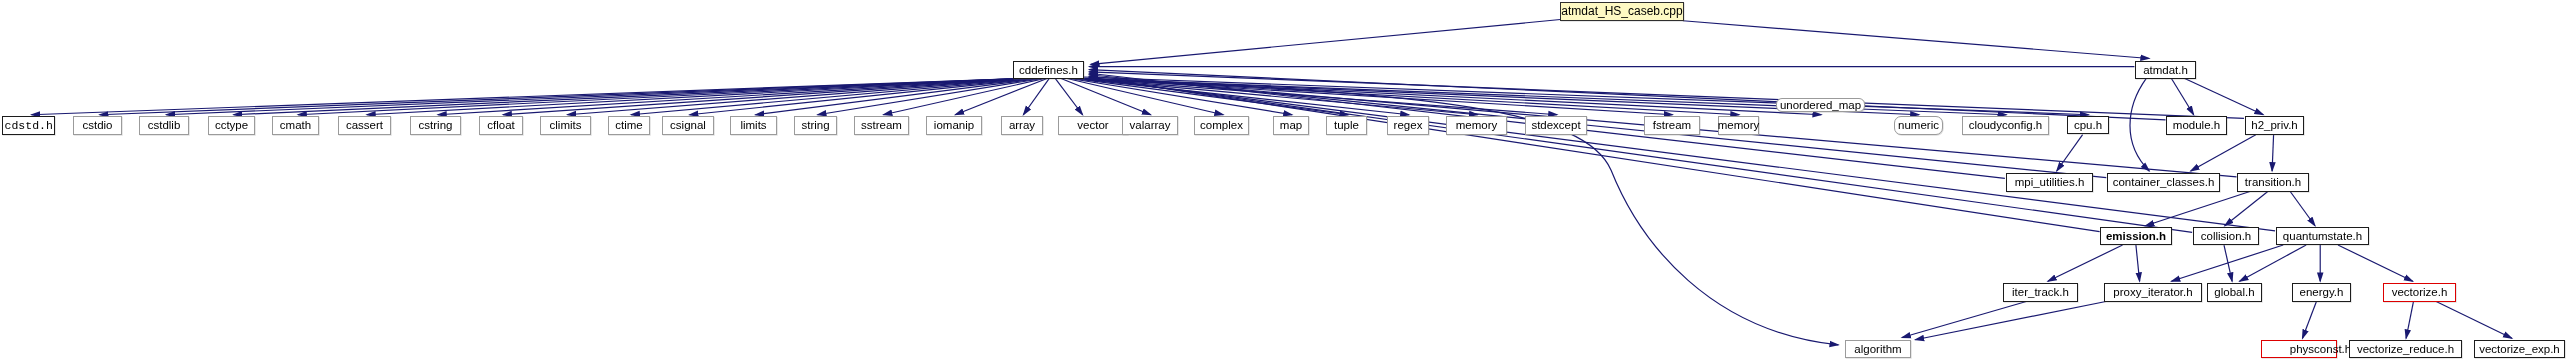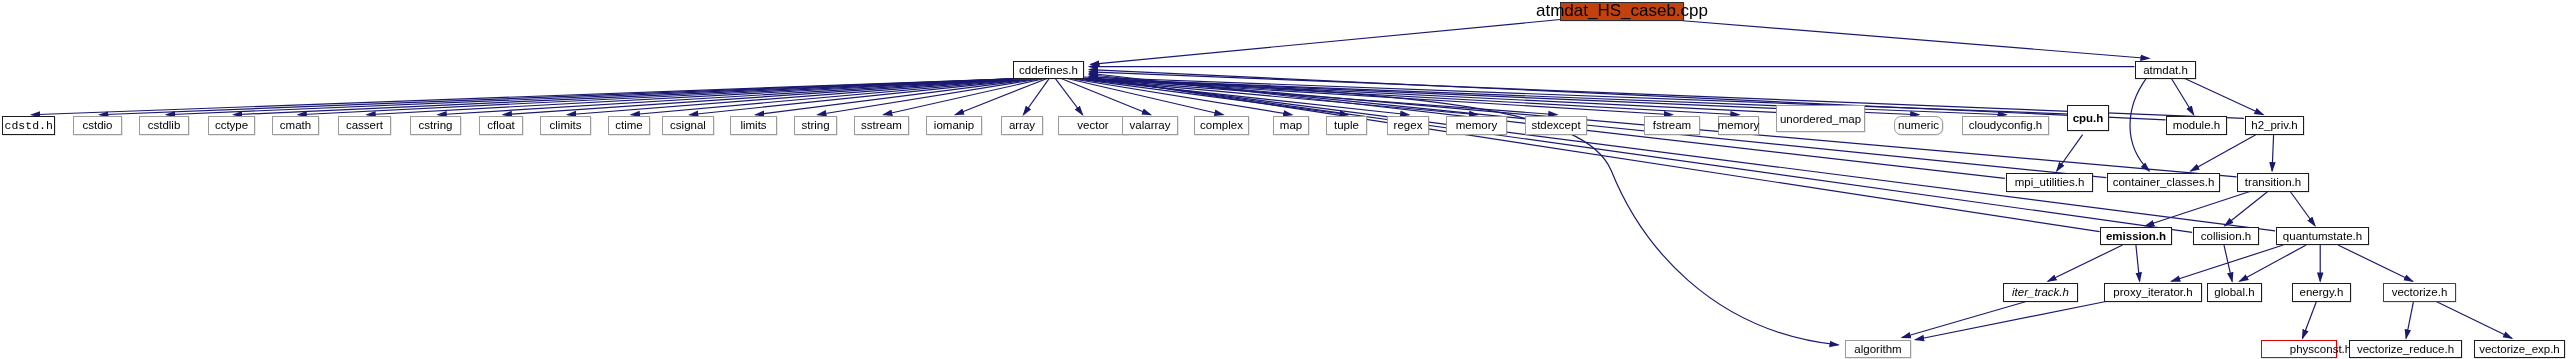--- a/index.html
+++ b/index.html
@@ -5,21 +5,21 @@
   html,body{margin:0;padding:0;background:#ffffff;}
   #stage{position:relative;width:2576px;height:359px;background:#ffffff;overflow:hidden;
          font-family:"Liberation Sans", sans-serif;}
   #edges{position:absolute;left:0;top:0;width:2576px;height:359px;}
   .node{position:absolute;box-sizing:border-box;background:#ffffff;border:0.7px solid #9b9b9b;
         display:flex;align-items:center;justify-content:center;white-space:nowrap;
         font-size:11.5px;color:#000;z-index:2;box-shadow:0.7px 0.7px 0 rgba(120,120,120,.25);}
   .node.ref{border:1.5px solid #1c1c1c;}
   .node.trunc{border:1.5px solid #dd0000;}
   .node.leaf{border:0.7px solid #9b9b9b;}
-  .node.main{background:#c2410c;border:1.5px solid #2f2f2f;font-size:17px;}
+  .node.main{background:#fef9c3;border:1.5px solid #2f2f2f;font-size:12px;}
 </style>
 </head>
 <body>
 
 <div id="stage">
   <svg id="edges" width="2576" height="359" viewBox="0 0 3477 485" xmlns="http://www.w3.org/2000/svg">
     <defs>
       <marker id="arrow" markerWidth="15" markerHeight="11" refX="12" refY="5" orient="auto" markerUnits="userSpaceOnUse">
         <path id="arrowPath" d="M0,0.6 L14,5 L0,9.4 Z" fill="#191970"></path>
       </marker>
@@ -113,33 +113,33 @@
     <div class="node leaf" style="left: 1058px; top: 116px; width: 70px; height: 18.5px;">vector</div>
     <div class="node leaf" style="left: 1122px; top: 116px; width: 56px; height: 18.5px;">valarray</div>
     <div class="node leaf" style="left: 1194px; top: 116px; width: 55px; height: 18.5px;">complex</div>
     <div class="node leaf" style="left: 1273px; top: 116px; width: 36px; height: 18.5px;">map</div>
     <div class="node leaf" style="left: 1326px; top: 116px; width: 41px; height: 18.5px;">tuple</div>
     <div class="node leaf" style="left: 1387px; top: 116px; width: 42px; height: 18.5px;">regex</div>
     <div class="node leaf" style="left: 1446px; top: 116px; width: 61px; height: 18.5px;">memory</div>
     <div class="node leaf" style="left: 1525px; top: 116px; width: 62px; height: 18.5px;">stdexcept</div>
     <div class="node leaf" style="left: 1644px; top: 116px; width: 56px; height: 18.5px;">fstream</div>
     <div class="node leaf" style="left: 1718px; top: 116px; width: 41px; height: 18.5px;">memory</div>
-    <div class="node leaf" style="left: 1776px; top: 105px; width: 89px; height: 27px;">unordered_map</div>
+    <div class="node leaf" style="left: 1776px; top: 98px; width: 89px; height: 14px; border-radius: 6px;">unordered_map</div>
     <div class="node leaf" style="left: 1894px; top: 116px; width: 49px; height: 18.5px; border-radius: 7px;">numeric</div>
     <div class="node leaf" style="left: 1962px; top: 116px; width: 87px; height: 18.5px;">cloudyconfig.h</div>
-    <div class="node ref" style="left: 2067px; top: 105px; width: 42px; height: 26px; font-weight: bold;">cpu.h</div>
+    <div class="node ref" style="left: 2067px; top: 116px; width: 42px; height: 18px;">cpu.h</div>
     <div class="node ref" style="left: 2166px; top: 116px; width: 61px; height: 18.5px;">module.h</div>
     <div class="node ref" style="left: 2245px; top: 116px; width: 59px; height: 18.5px;">h2_priv.h</div>
     <div class="node ref" style="left: 2006px; top: 173px; width: 87px; height: 18.5px;">mpi_utilities.h</div>
     <div class="node ref" style="left: 2107px; top: 173px; width: 113px; height: 18.5px;">container_classes.h</div>
     <div class="node ref" style="left: 2237px; top: 173px; width: 72px; height: 18.5px;">transition.h</div>
     <div class="node ref" style="left: 2100px; top: 227px; width: 72px; height: 18px; font-weight: bold;">emission.h</div>
     <div class="node ref" style="left: 2193px; top: 227px; width: 66px; height: 18px;">collision.h</div>
     <div class="node ref" style="left: 2276px; top: 227px; width: 93px; height: 18px;">quantumstate.h</div>
-    <div class="node ref" style="left: 2003px; top: 283px; width: 75px; height: 18.5px; font-style: italic;">iter_track.h</div>
+    <div class="node ref" style="left: 2003px; top: 283px; width: 75px; height: 18.5px;">iter_track.h</div>
     <div class="node ref" style="left: 2092px; top: 283px; width: 98px; height: 18.5px; margin-left: 12px;">proxy_iterator.h</div>
     <div class="node ref" style="left: 2207px; top: 283px; width: 55px; height: 18.5px;">global.h</div>
     <div class="node ref" style="left: 2292px; top: 283px; width: 59px; height: 18.5px;">energy.h</div>
     <div class="node trunc" style="left: 2383px; top: 283px; width: 73px; height: 18.5px;">vectorize.h</div>
     <div class="node leaf" style="left: 1845px; top: 340px; width: 66px; height: 18px;">algorithm</div>
     <div class="node trunc" style="left: 2261px; top: 340px; width: 76px; height: 18px; padding-left: 43px;">physconst.h</div>
     <div class="node ref" style="left: 2349px; top: 340px; width: 113px; height: 18px;">vectorize_reduce.h</div>
     <div class="node ref" style="left: 2474px; top: 340px; width: 91px; height: 18px;">vectorize_exp.h</div>
   </div>
 

